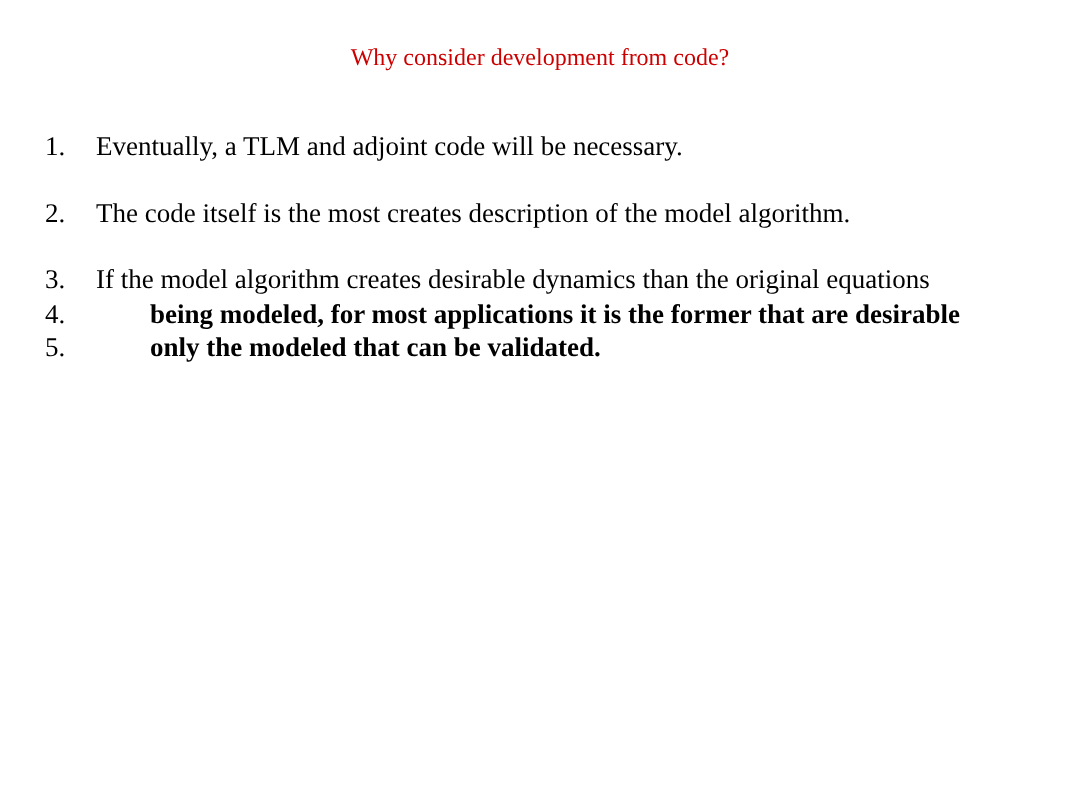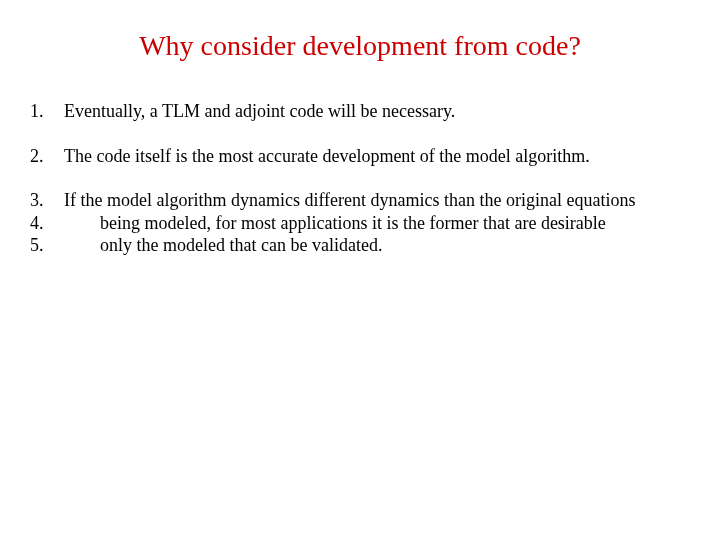--- a/index.html
+++ b/index.html
@@ -12,21 +12,21 @@
     color: #000000;
   }
   .slide {
     box-sizing: border-box;
     width: 720px;
     height: 540px;
     padding: 30px 30px 0 30px;
   }
   .title {
     color: #cc0000;
-    font-size: 28px;
+    font-size: 16px;
     text-align: center;
     margin: 0 0 38px 0;
     font-weight: normal;
   }
   .list {
     font-size: 18px;
     line-height: 1.25;
   }
   .row {
     display: flex;
@@ -39,46 +39,47 @@
   .num {
     width: 34px;
     flex: 0 0 34px;
     text-align: left;
   }
   .txt {
     flex: 1;
   }
   .indent {
     padding-left: 36px;
+    font-weight: bold;
   }
   .hang {
     
   }
 </style>
 </head>
 <body>
 
 <div class="slide">
   <h1 class="title">Why consider development from code?</h1>
 
   <div class="list">
 
     <div class="row">
       <div class="num">1.</div>
       <div class="txt">Eventually, a TLM and adjoint code will be necessary.</div>
     </div>
 
     <div class="row">
       <div class="num">2.</div>
-      <div class="txt">The code itself is the most accurate development of the model algorithm.</div>
+      <div class="txt">The code itself is the most creates description of the model algorithm.</div>
     </div>
 
     <div class="row tight">
       <div class="num">3.</div>
-      <div class="txt">If the model algorithm dynamics different dynamics than the original equations</div>
+      <div class="txt">If the model algorithm creates desirable dynamics than the original equations</div>
     </div>
 
     <div class="row tight">
       <div class="num">4.</div>
       <div class="txt indent">being modeled, for most applications it is the former that are desirable</div>
     </div>
 
 
     <div class="row tight">
       <div class="num">5.</div>

